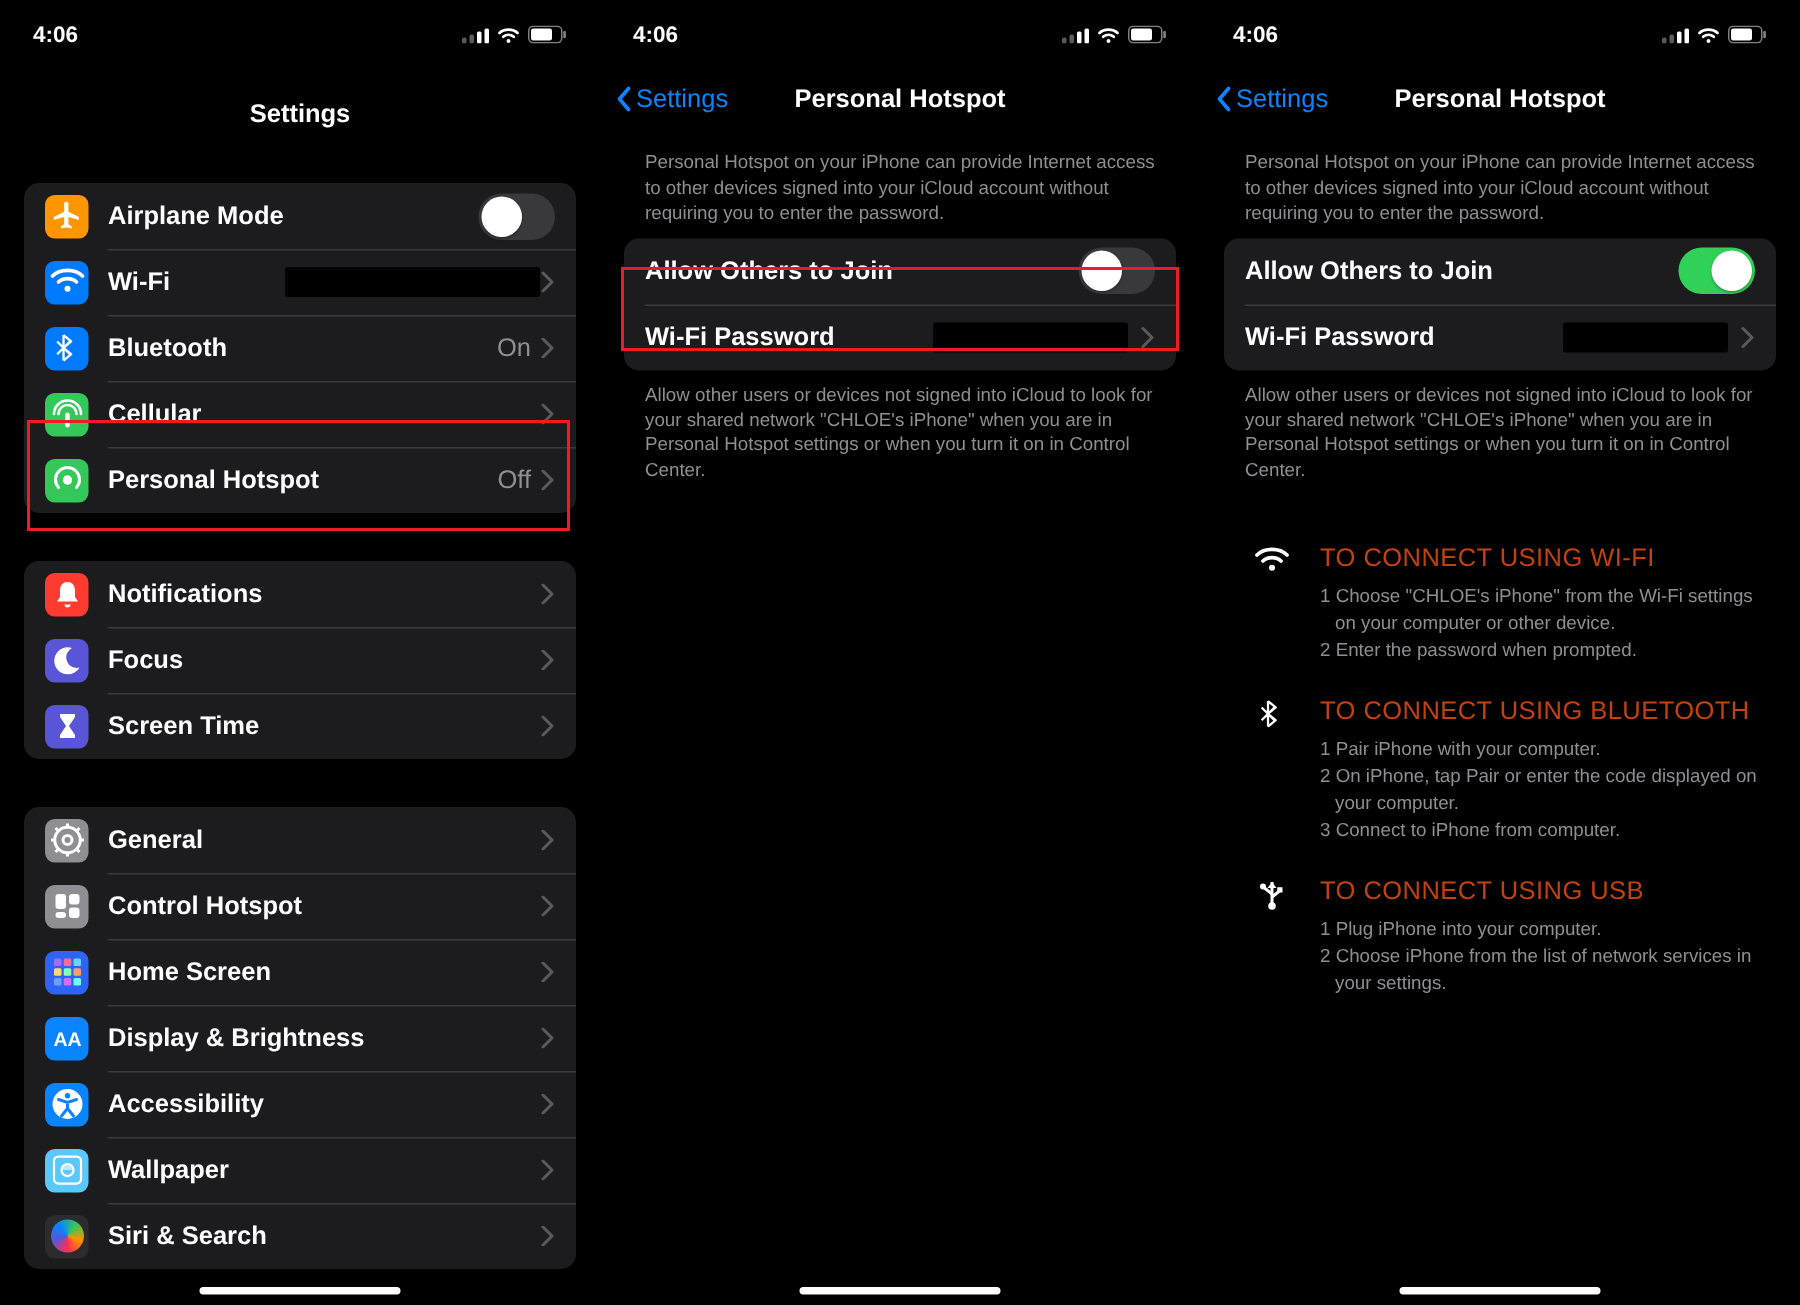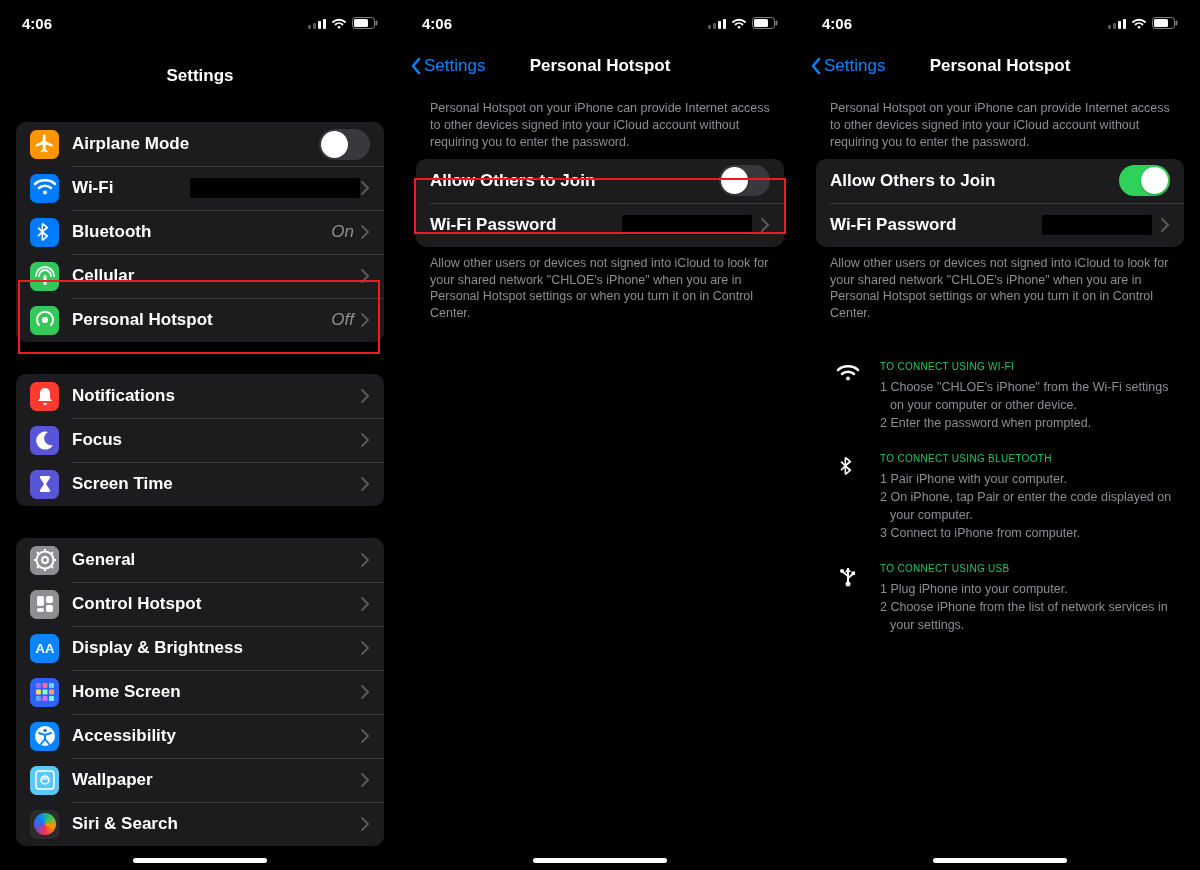--- a/index.html
+++ b/index.html
@@ -72,21 +72,21 @@
     background: #3a3a3c;
   }
   .row.no-icon + .row.no-icon::before { left: 14px; }
   .icon {
     width: 29px; height: 29px; border-radius: 6.5px;
     display: flex; align-items: center; justify-content: center;
     margin-right: 13px;
     flex-shrink: 0;
   }
   .label { flex: 1; font-size: 17px; font-weight: 700; }
-  .value { color: #8e8e93; font-size: 17px; margin-right: 6px; font-style: italic; }
+  .value { color: #8e8e93; font-size: 17px; margin-right: 6px; }
   .chev { color: #5a5a5e; }
   .toggle {
     width: 51px; height: 31px; border-radius: 16px;
     position: relative;
   }
   .toggle .knob {
     position: absolute; width: 27px; height: 27px; border-radius: 50%;
     background: #fff; top: 2px;
     box-shadow: 0 1px 2px rgba(0,0,0,0.3);
   }
@@ -126,21 +126,21 @@
   .bg-indigo { background: #5856d6; }
   .bg-gray   { background: #8e8e93; }
   .bg-bluealt{ background: #0a84ff; }
   .bg-hblue  { background: #2e64f6; }
   .bg-teal   { background: #5ac8fa; }
   .bg-dark   { background: #2c2c2e; }
   
   .help-block { display: flex; padding: 10px 20px 10px 34px; gap: 18px; }
   .help-icon { width: 28px; flex-shrink:0; display:flex; justify-content:center; padding-top:2px; }
   .help-text { font-size: 12.5px; color: #dcdcdc; line-height: 1.45; }
-  .help-title { font-size: 10px; color: #22c55e; letter-spacing: 0.3px; margin-bottom: 3px; }
+  .help-title { font-size: 17px; color: #c2410c; letter-spacing: 0.3px; margin-bottom: 3px; }
   .help-step { color: #8e8e93; font-size: 12.5px; padding-left: 10px; text-indent: -10px; }
   .scroll { height: calc(100% - 40px); overflow: hidden; }
   
   .siri {
     background: conic-gradient(from 180deg, #ff2d55, #5856d6, #0a84ff, #34c759, #ff9500, #ff2d55);
     border-radius: 50%; width: 22px; height: 22px;
   }
 </style>
 </head>
 <body>
@@ -393,37 +393,37 @@
             <svg width="24" height="24">
               <use href="#i-controlcenter"></use>
             </svg>
           </span>
           <span class="label">Control Hotspot</span>
           <svg width="10" height="14" class="chev">
             <use href="#i-chev"></use>
           </svg>
         </div>
         <div class="row">
+          <span class="icon bg-hblue">
+            <svg width="24" height="24">
+              <use href="#i-grid"></use>
+            </svg>
+          </span>
+          <span class="label">Home Screen</span>
+          <svg width="10" height="14" class="chev">
+            <use href="#i-chev"></use>
+          </svg>
+        </div>
+        <div class="row">
           <span class="icon bg-bluealt">
             <svg width="24" height="24">
               <use href="#i-aa"></use>
             </svg>
           </span>
           <span class="label">Display &amp; Brightness</span>
-          <svg width="10" height="14" class="chev">
-            <use href="#i-chev"></use>
-          </svg>
-        </div>
-        <div class="row">
-          <span class="icon bg-hblue">
-            <svg width="24" height="24">
-              <use href="#i-grid"></use>
-            </svg>
-          </span>
-          <span class="label">Home Screen</span>
           <svg width="10" height="14" class="chev">
             <use href="#i-chev"></use>
           </svg>
         </div>
         <div class="row">
           <span class="icon bg-bluealt">
             <svg width="24" height="24">
               <use href="#i-accessibility"></use>
             </svg>
           </span>

